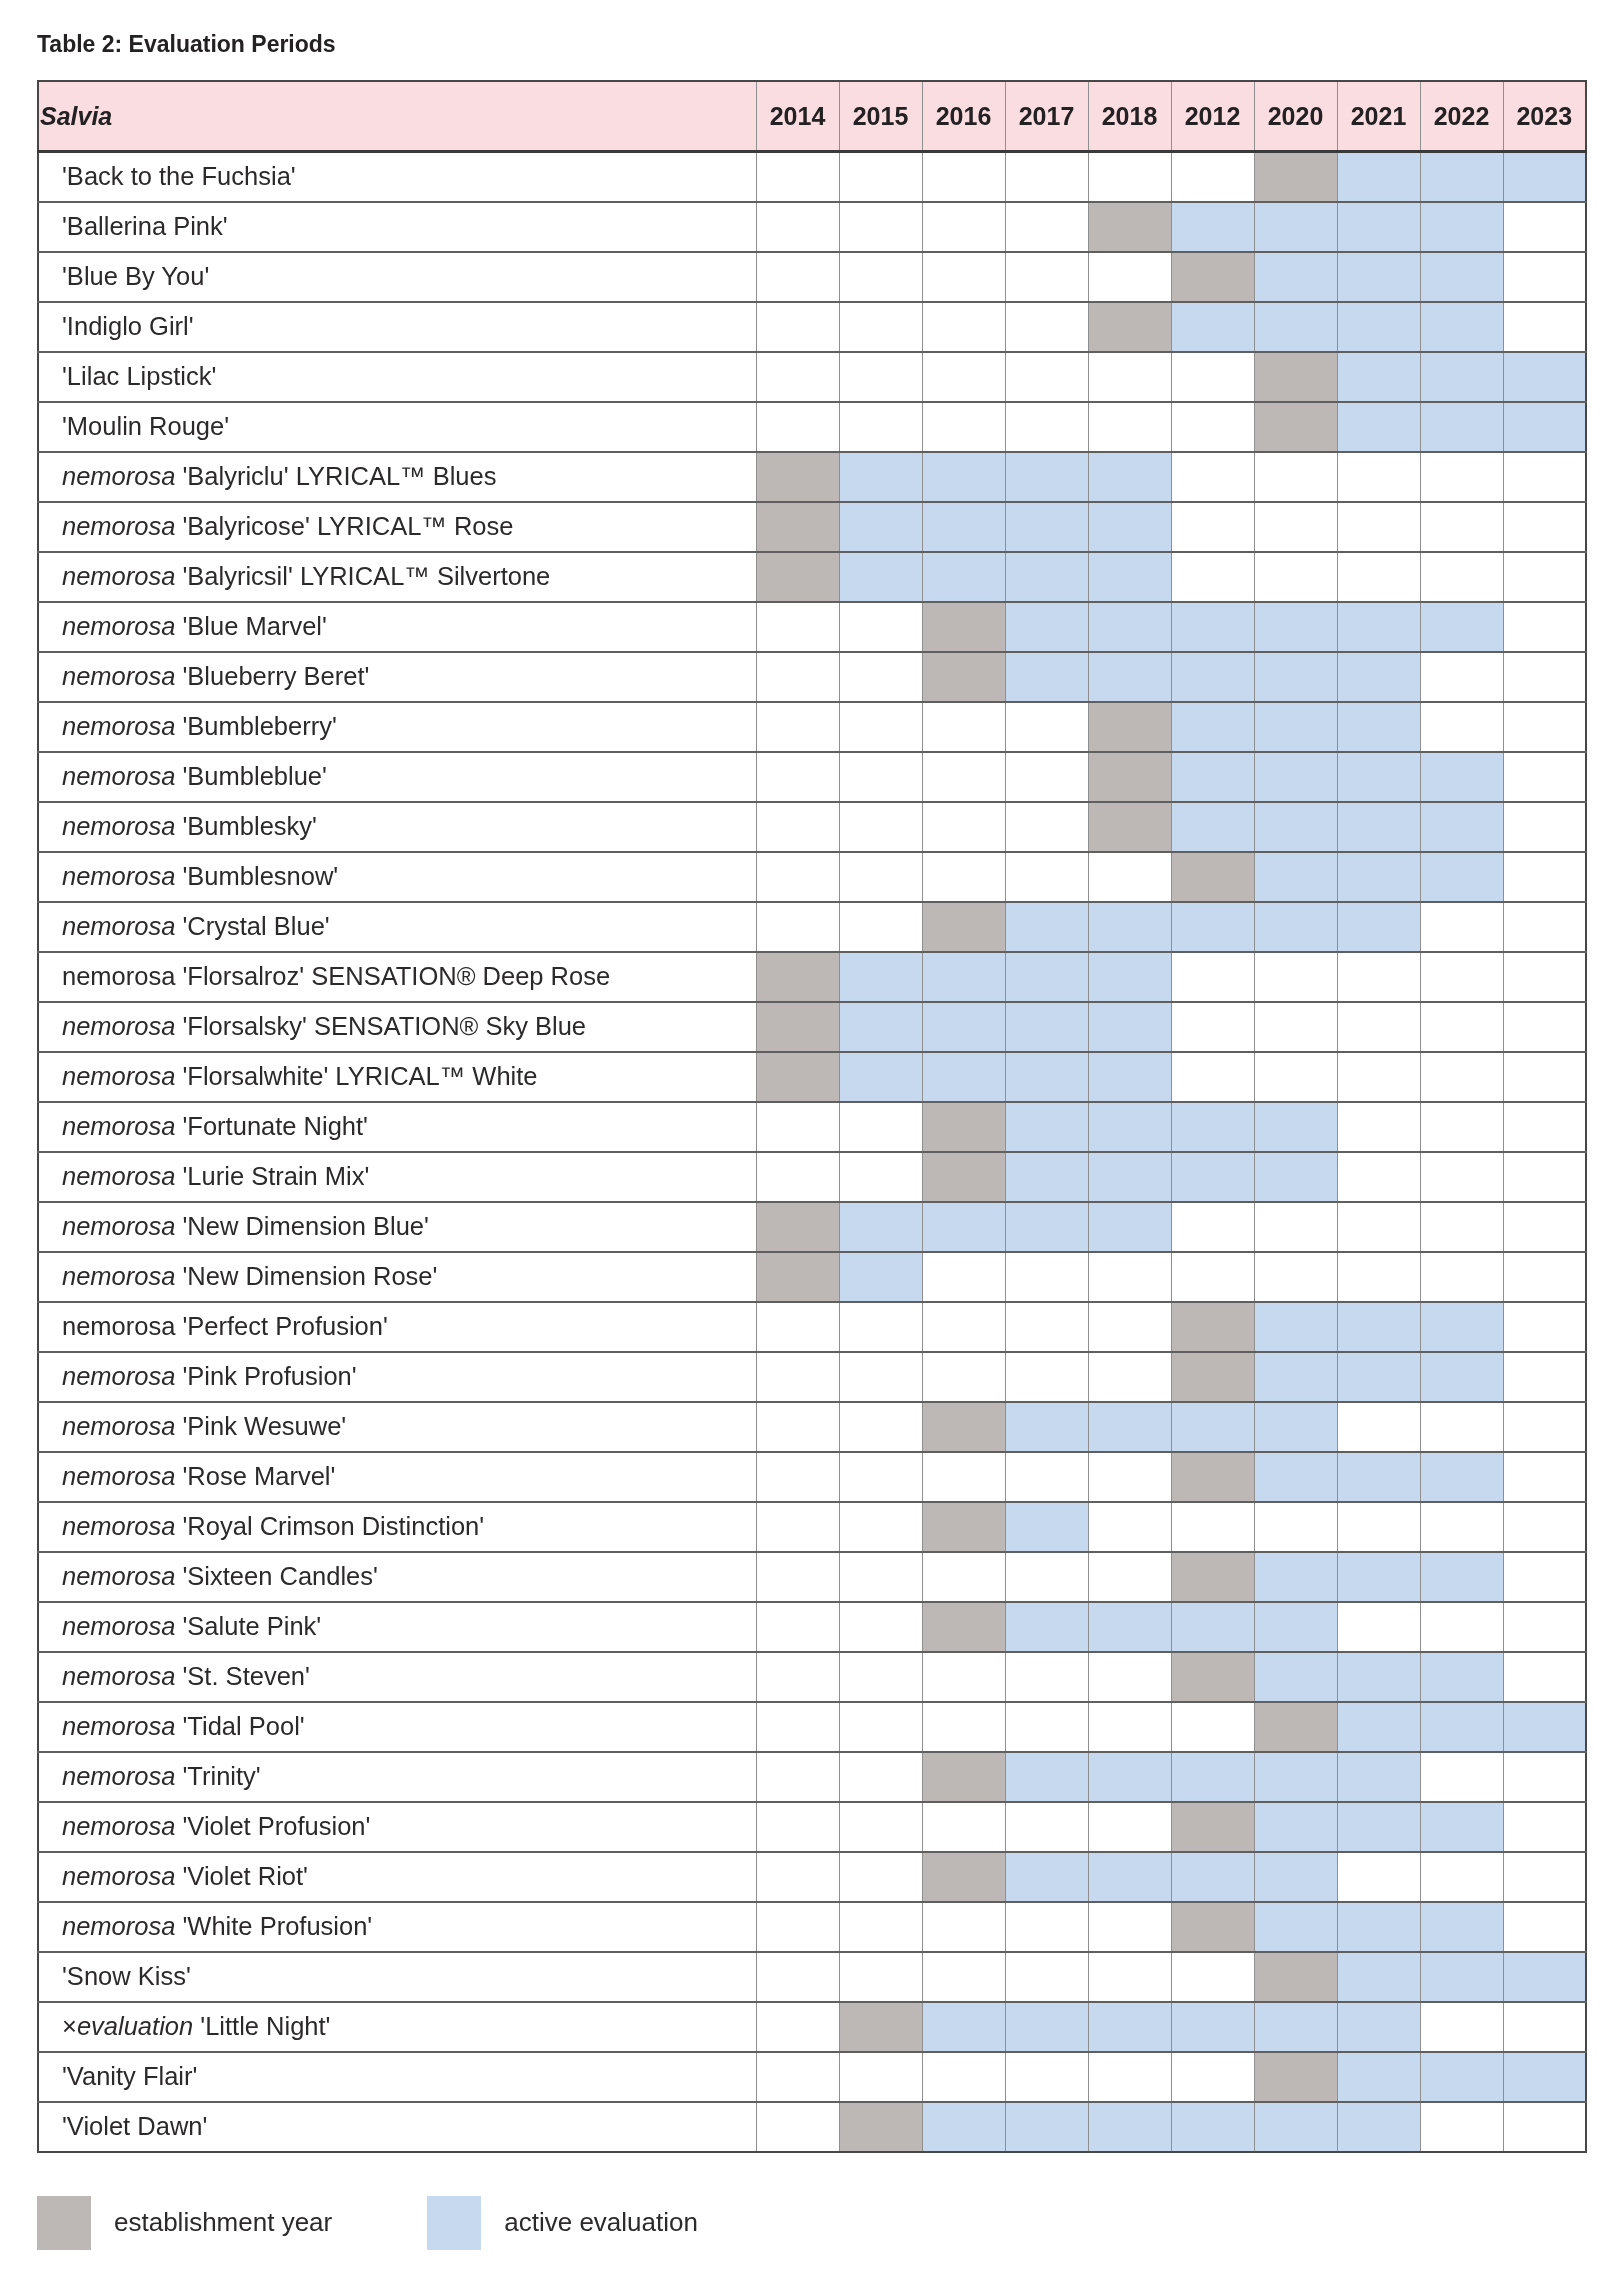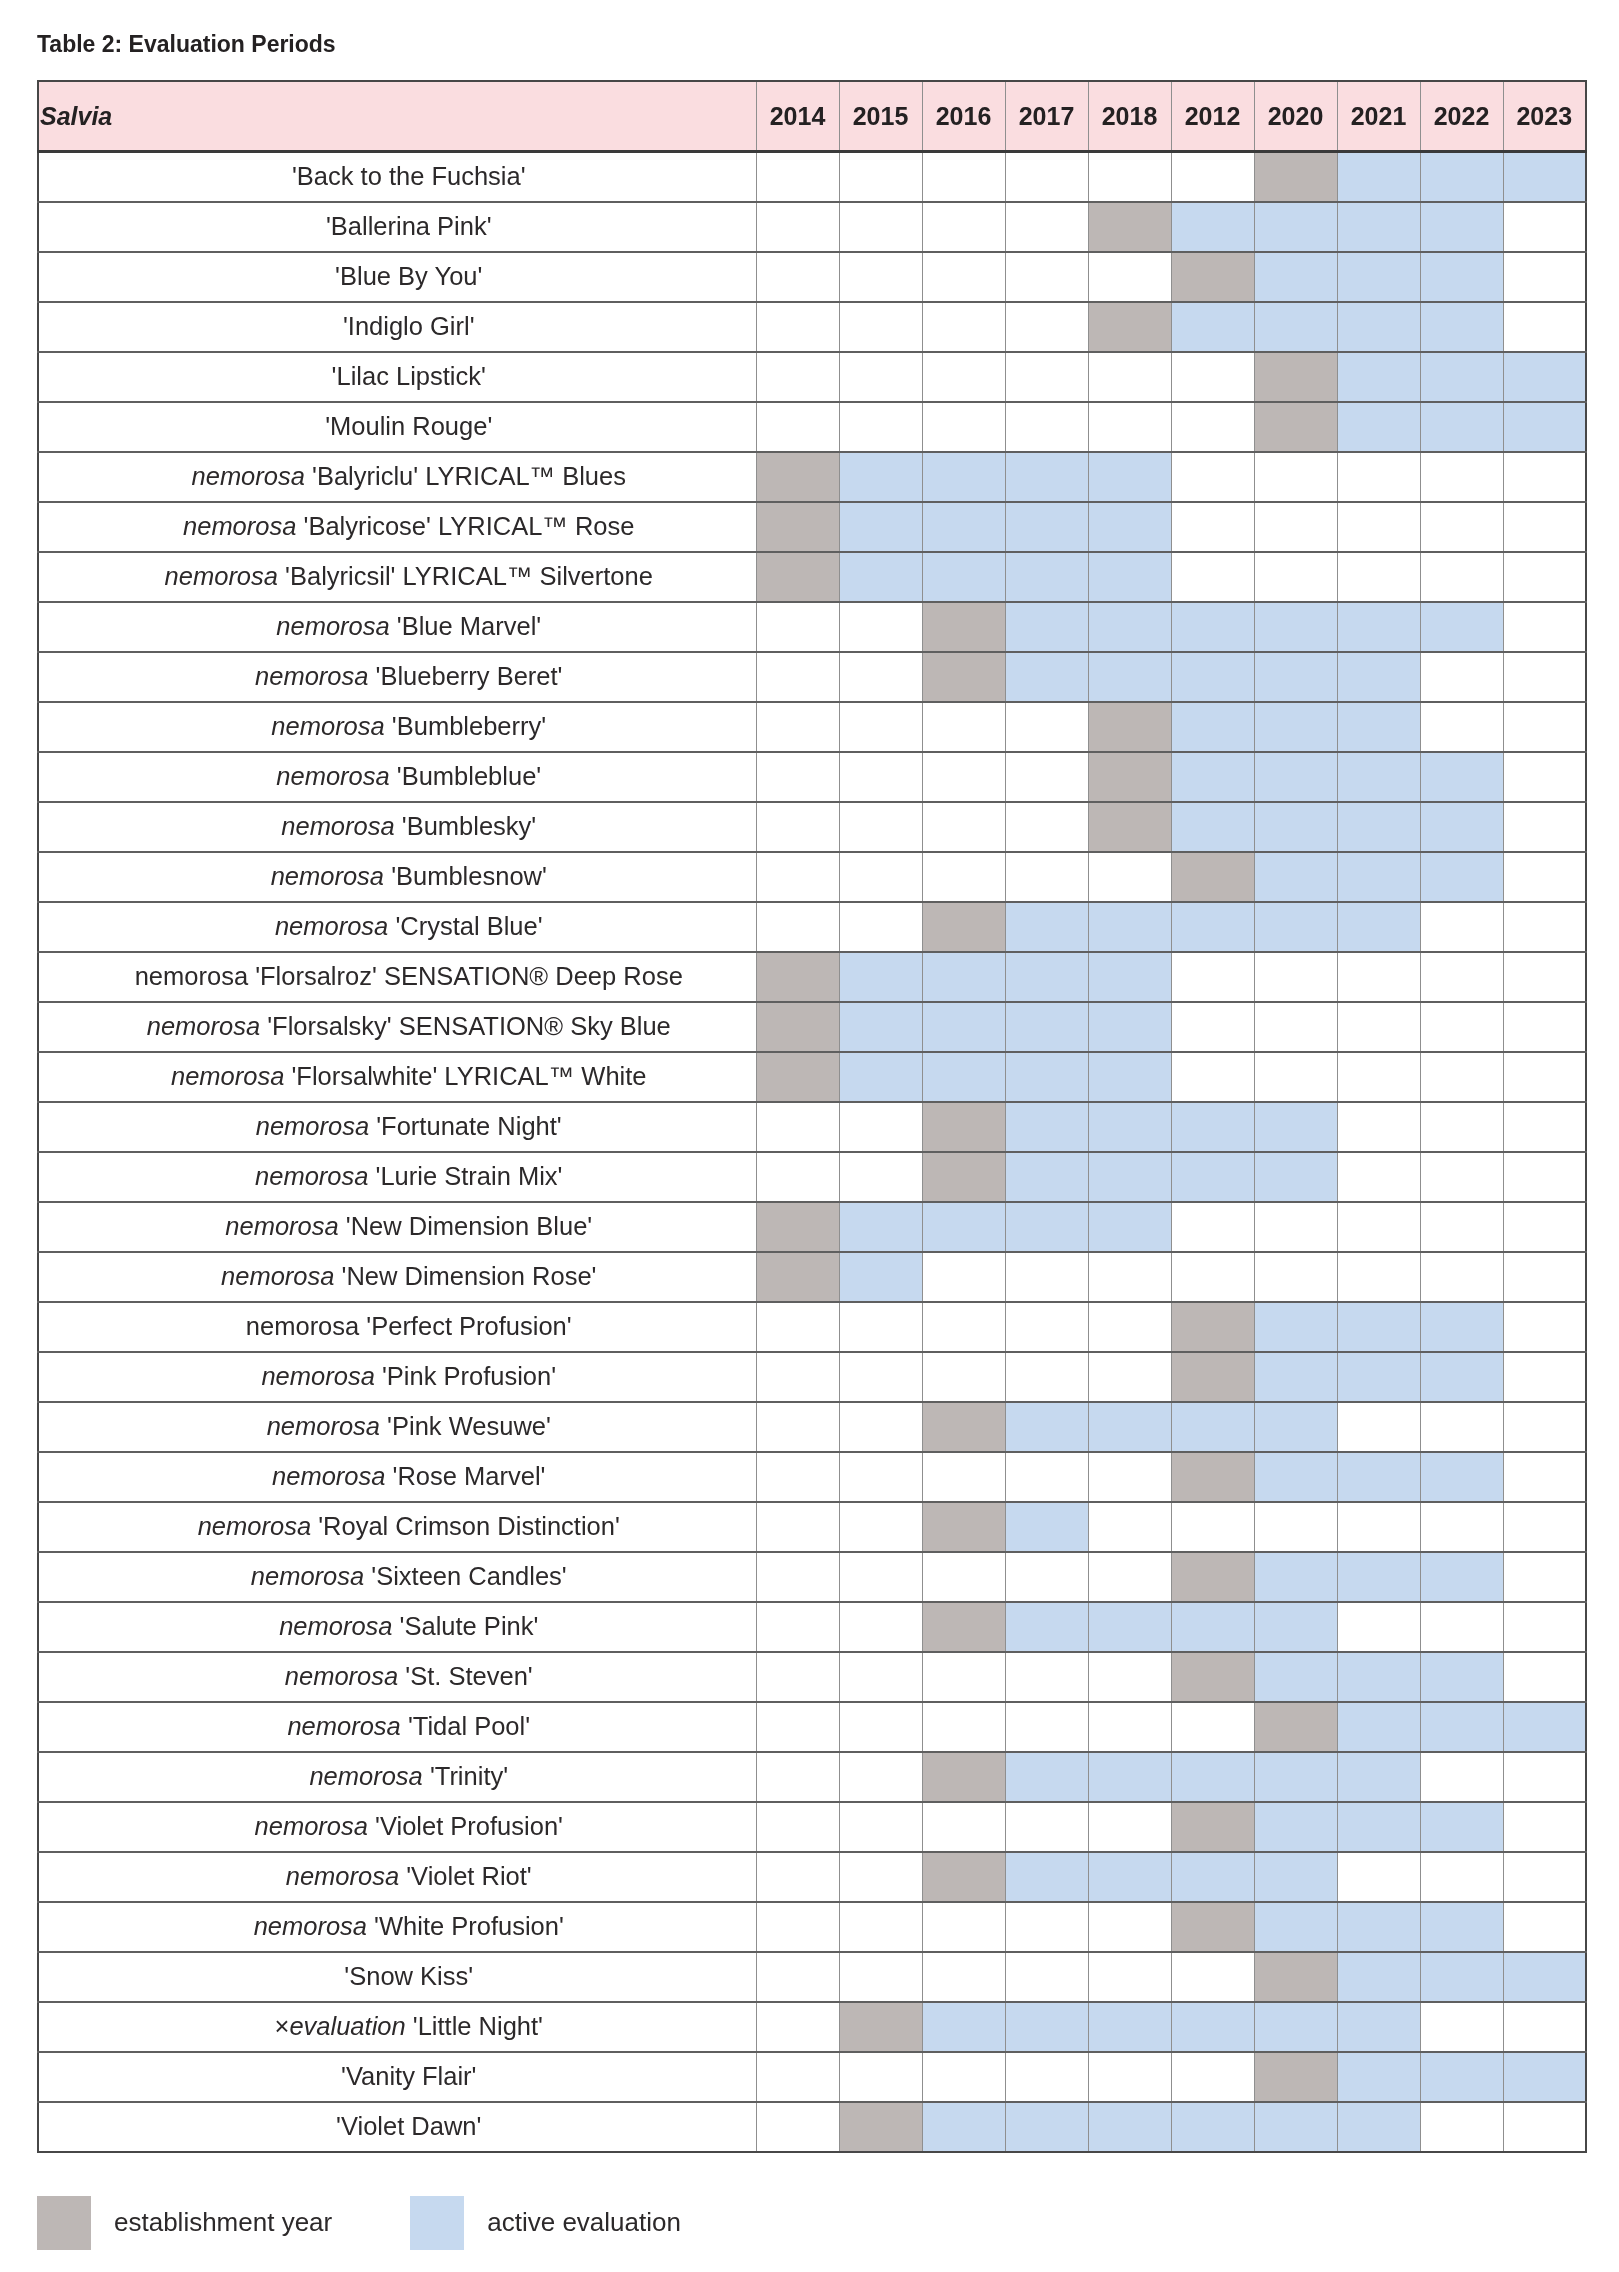--- a/index.html
+++ b/index.html
@@ -37,31 +37,31 @@
   }
   th.year-th{text-align:center;font-weight:bold;}
   tbody tr{height:50px;}
   tbody td{
     border-top:2.3px solid var(--line-h);
     border-left:1.5px solid var(--line-v);
     padding:0;
   }
   td.label-cell{
     border-left:none;padding-left:23px;font-size:25.5px;color:var(--ink);
-    text-align:center;vertical-align:middle;white-space:nowrap;
+    text-align:left;vertical-align:middle;white-space:nowrap;
   }
   td.label-cell i{font-style:italic;}
   td.cell{background:#ffffff;}
   td.cell.est{background:var(--est);}
   td.cell.eval{background:var(--eval);}
   .legend{
     margin:43px 0 0 37px;display:flex;align-items:center;gap:32px;
   }
   .legend-item{display:flex;align-items:center;}
-  .legend-item + .legend-item{margin-left:46px;text-align:right;}
+  .legend-item + .legend-item{margin-left:63px;text-align:right;}
   .swatch{width:54px;height:54px;display:inline-block;}
   .legend-label{margin-left:23px;font-size:26px;color:var(--ink);}
 </style>
 </head>
 <body>
 
 <div class="page">
   <h1 class="page-title">Table 2: Evaluation Periods</h1>
 
   <table class="eval-table">

